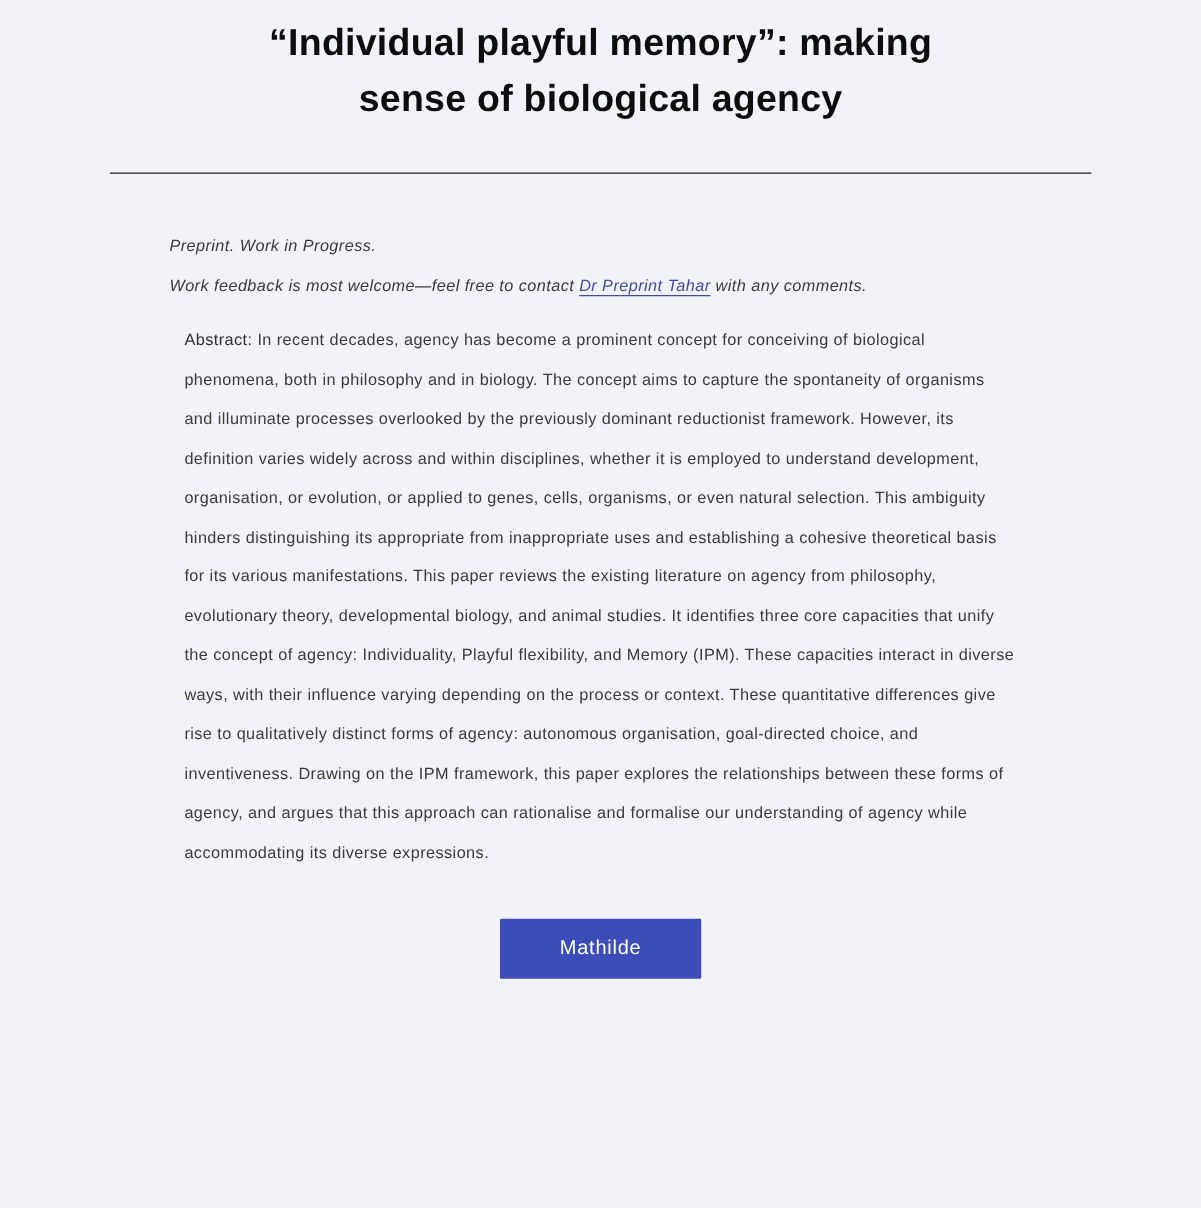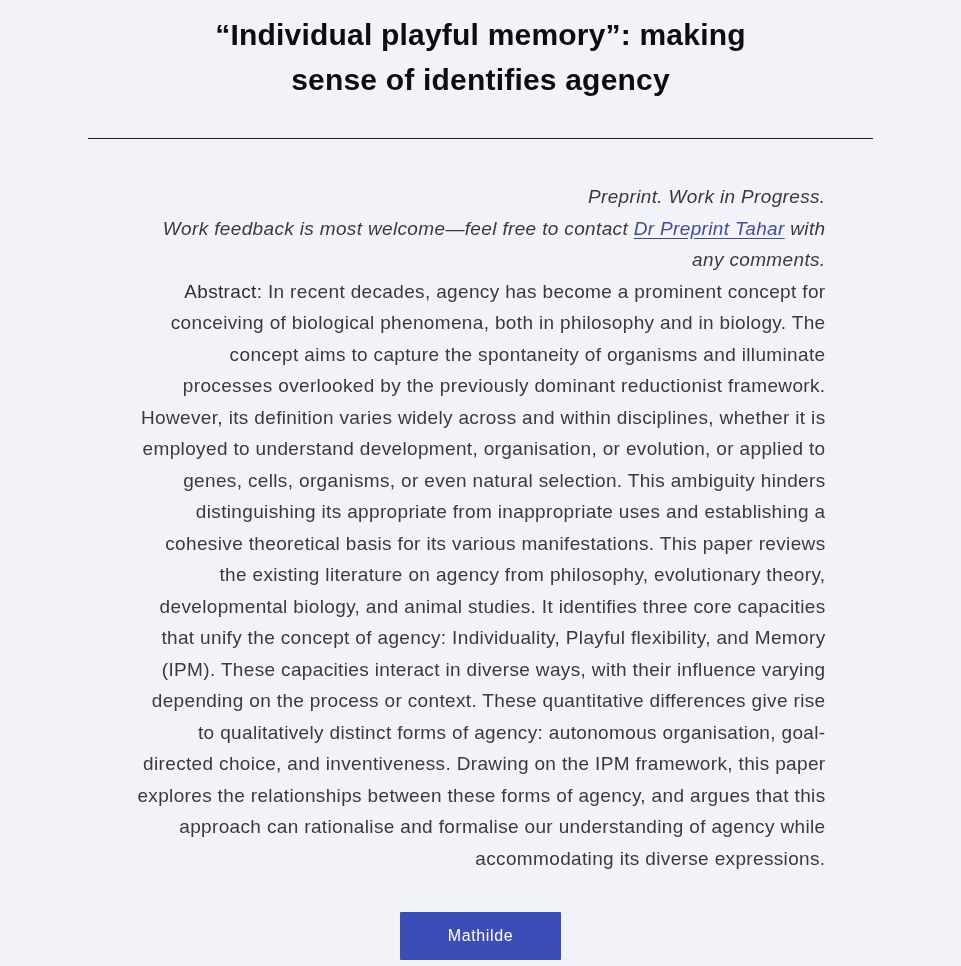--- a/index.html
+++ b/index.html
@@ -32,37 +32,37 @@
     padding-top: 4px;
   }
   .divider {
     border: none;
     border-top: 1.5px solid #1f1f1f;
     margin: 36px 88px 0 88px;
   }
   .content {
     width: 690px;
     margin: 42px auto 0 auto;
-    text-align: right;
-    font-size: 19px;
+    text-align: left;
+    font-size: 13px;
     line-height: 31.5px;
     letter-spacing: 0.35px;
     color: #3a3a3a;
   }
   .note-line {
     font-style: italic;
   }
   .content a.contact-link {
     color: #3f4da0;
     text-decoration: underline;
     text-underline-offset: 3px;
     cursor: pointer;
   }
   .abstract {
-    margin: 0;
+    margin: 12px;
   }
   .abstract-label {
     color: #2f2f2f;
   }
   .button-row {
     text-align: center;
     margin-top: 38px;
     padding-bottom: 18px;
   }
   .preprint-button {
@@ -78,21 +78,21 @@
     border-radius: 1px;
   }
 </style>
 </head>
 <body>
 
 <div class="page">
 
   <h1 class="title">
     <span>“Individual playful memory”: making</span><br>
-    <span>sense of identifies agency</span>
+    <span>sense of biological agency</span>
   </h1>
 
   <hr class="divider">
 
   <div class="content">
 
     <div class="note-line">Preprint. Work in Progress.</div>
 
     <div class="note-line">
       <span>Work feedback is most welcome—feel free to contact </span><a class="contact-link">Dr Preprint Tahar</a><span> with any comments.</span>

